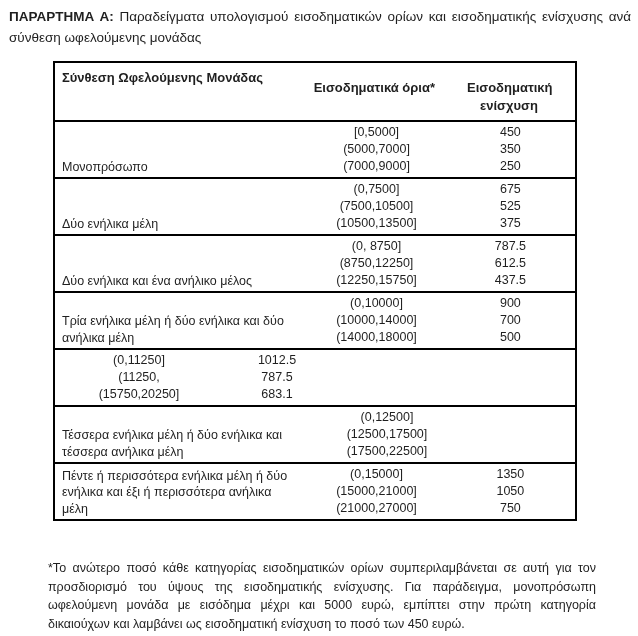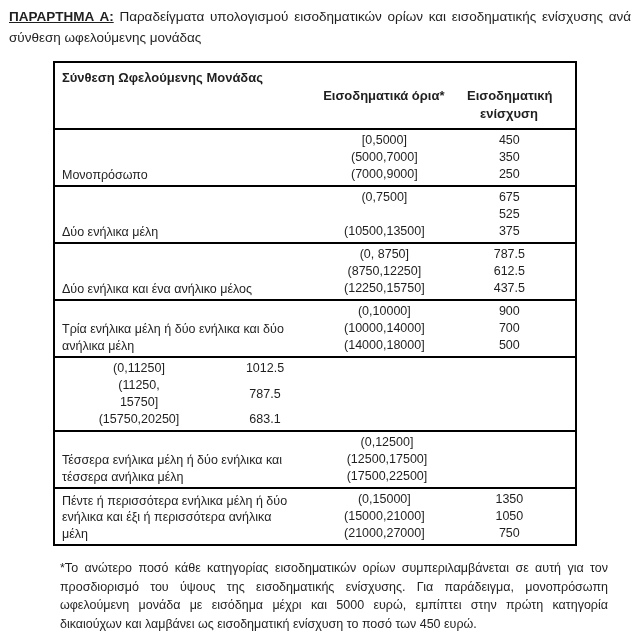--- a/index.html
+++ b/index.html
@@ -16,21 +16,20 @@
     .doc-title {
       position: absolute;
       left: 9px; top: 7px;
       width: 622px;
       font-size: 13.5px;
       line-height: 20.5px;
       text-align: justify;
     }
     .doc-title .appendix-label {
       font-weight: bold;
-      text-decoration: underline;
     }
 
     
     .income-table {
       position: absolute;
       left: 53px; top: 61px;
       width: 524px;
       border: 2px solid #000;
       background: #fff;
     }
@@ -48,37 +47,37 @@
       width: 168px;
       padding: 2px 0;
       display: flex; flex-direction: column; justify-content: space-between;
       text-align: center;
     }
     .c3 {
       width: 108px;
       padding: 2px 24px 2px 0;
       display: flex; flex-direction: column; justify-content: center;
       text-align: center;
-    }
-    .c3.spread { justify-content: space-between; }
+      margin-left: 12px;
+    }
+    .c3.spread { justify-content: center; }
     .line { line-height: 17px; white-space: nowrap; }
 
     .header-row .cell { font-weight: bold; font-size: 13px; }
     .header-row .c1 { justify-content: flex-start; padding-top: 6px; padding-bottom: 6px; line-height: 17px; }
-    .header-row .c2, .header-row .c3 { justify-content: flex-start; padding-top: 24px; padding-bottom: 6px; line-height: 17.5px; }
+    .header-row .c2, .header-row .c3 { justify-content: flex-start; padding-top: 16px; padding-bottom: 6px; line-height: 17.5px; }
 
     
     .footnote {
       position: absolute;
       left: 48px; top: 559px;
       width: 548px;
       font-size: 12.5px;
       line-height: 18.5px;
       text-align: justify;
-      margin-left: 12px;
     }
   </style>
 </head>
 <body>
 
 <p class="doc-title"><span class="appendix-label">ΠΑΡΑΡΤΗΜΑ Α:</span> <span>Παραδείγματα υπολογισμού εισοδηματικών ορίων και εισοδηματικής ενίσχυσης ανά σύνθεση ωφελούμενης μονάδας</span></p>
 
 <div class="income-table">
 
   <div class="trow header-row">
@@ -108,20 +107,21 @@
       <div class="line">250</div>
     </div>
   </div>
 
   <div class="trow">
     <div class="cell c1">
       <div>Δύο ενήλικα μέλη</div>
     </div>
     <div class="cell c2">
       <div class="line">(0,7500]</div>
+      <div class="line">(7500,10500]</div>
       <div class="line">(10500,13500]</div>
     </div>
     <div class="cell c3">
       <div class="line">675</div>
       <div class="line">525</div>
       <div class="line">375</div>
     </div>
   </div>
 
   <div class="trow">
@@ -153,21 +153,20 @@
       <div class="line">900</div>
       <div class="line">700</div>
       <div class="line">500</div>
     </div>
   </div>
 
   <div class="trow">
     <div class="cell c2">
       <div class="line">(0,11250]</div>
       <div class="line">(11250,</div>
-      <div class="line">15750]</div>
       <div class="line">(15750,20250]</div>
     </div>
     <div class="cell c3 spread">
       <div class="line">1012.5</div>
       <div class="line">787.5</div>
       <div class="line">683.1</div>
     </div>
   </div>
 
   <div class="trow">

